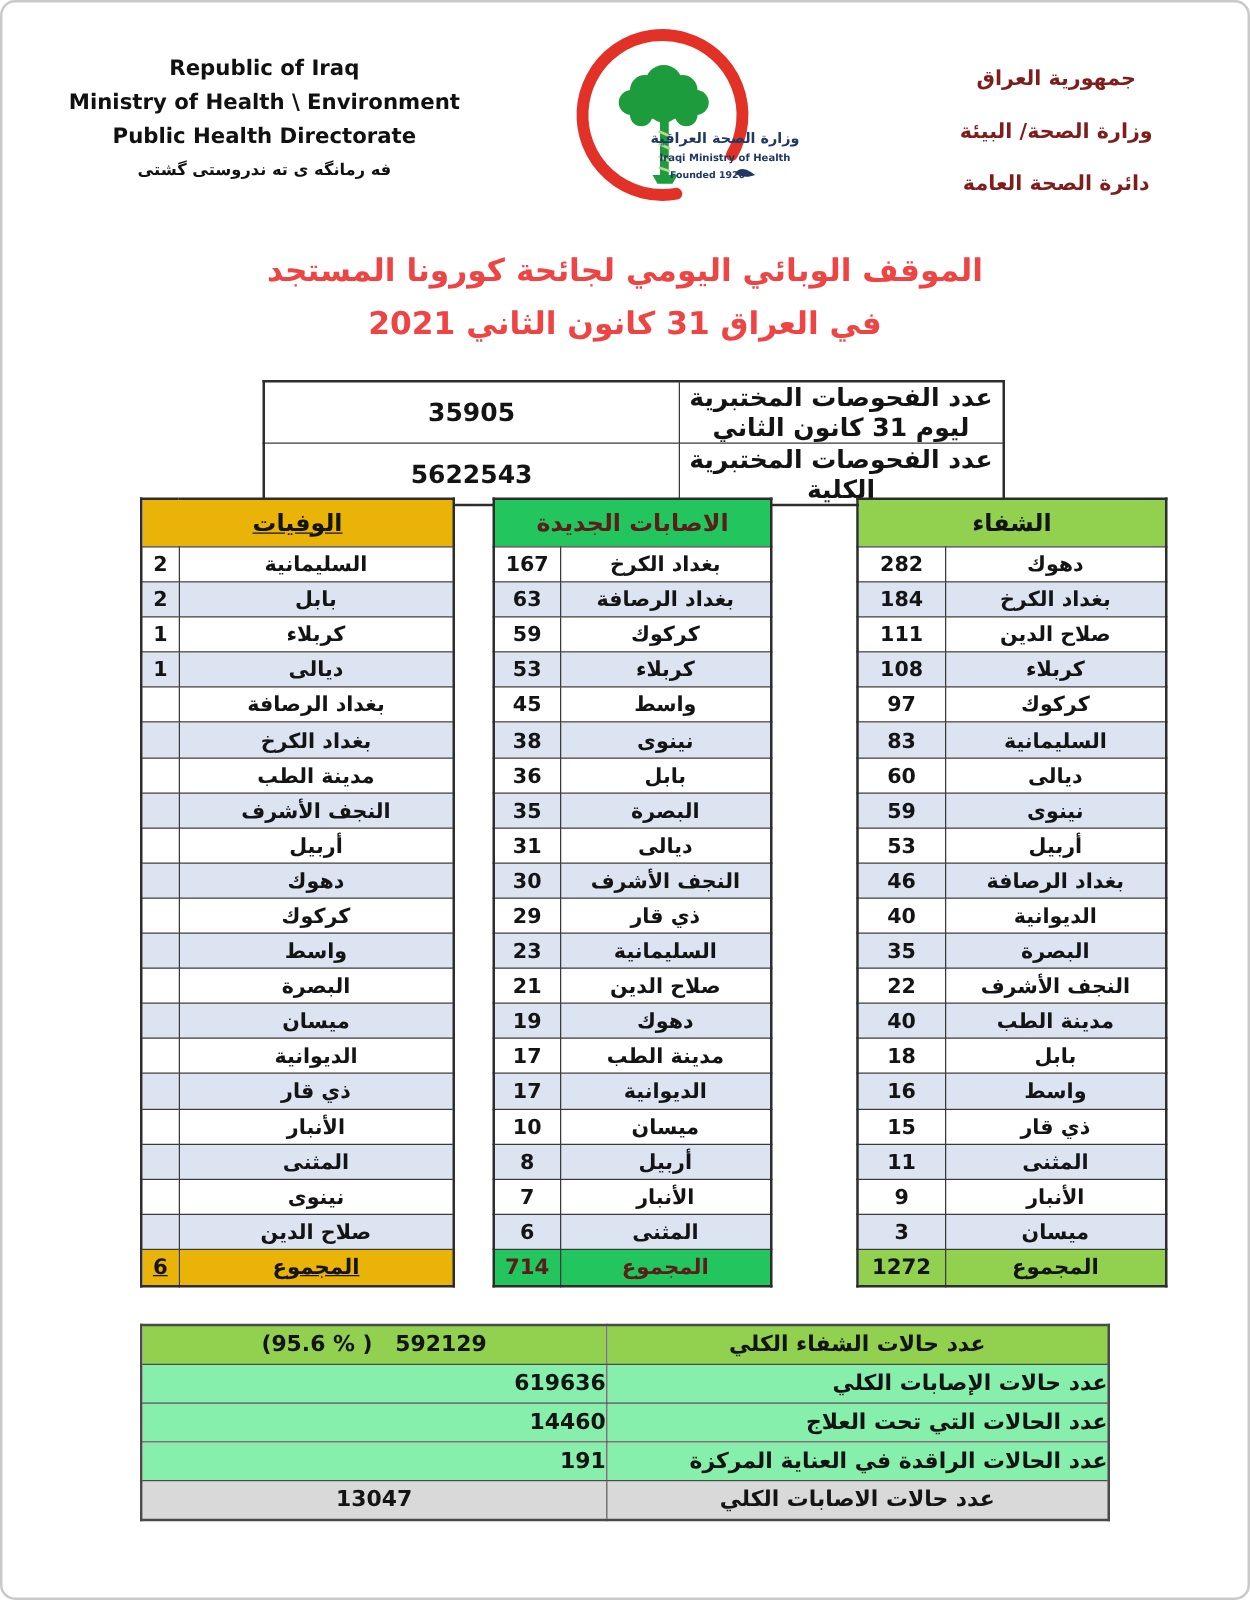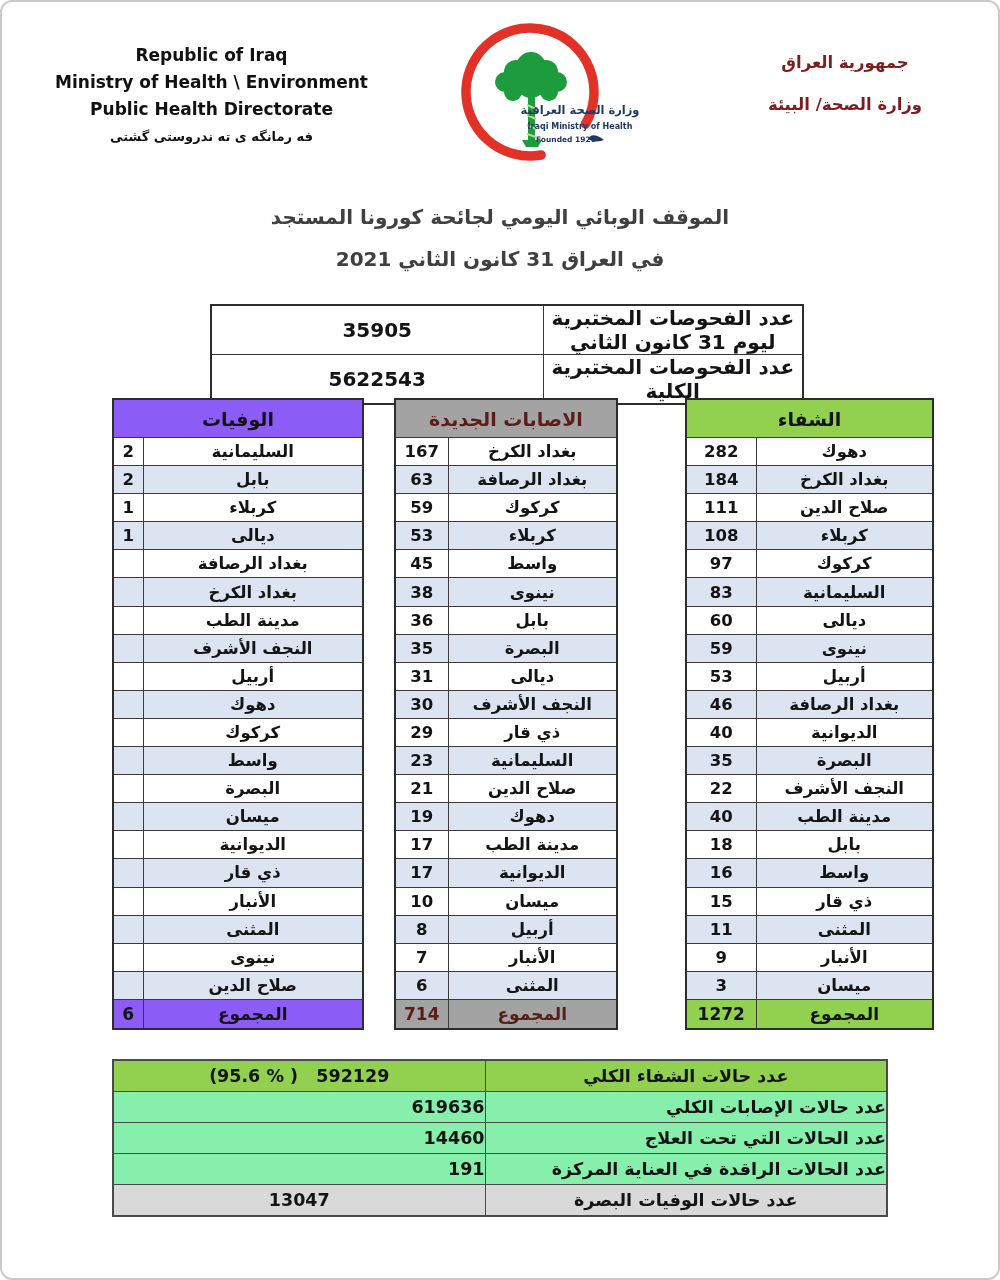--- a/index.html
+++ b/index.html
@@ -9,43 +9,43 @@
   
   .header-en{position:absolute;left:52px;top:40px;width:315px;text-align:center;
              font-weight:bold;font-size:17px;line-height:27px;color:#111;}
   .header-en .kurdish{font-size:13px;direction:rtl;}
   .header-ar{position:absolute;left:733px;top:40px;width:220px;text-align:center;
              font-weight:bold;font-size:16.5px;line-height:42px;color:#7f1d1d;direction:rtl;}
   .logo-wrap{position:absolute;left:428px;top:8px;width:215px;height:168px;}
 
   
   .main-title{position:absolute;left:0;top:194px;width:100%;text-align:center;direction:rtl;
-              font-weight:bold;font-size:20px;line-height:42px;color:#404040;}
+              font-weight:bold;font-size:25px;line-height:42px;color:#ef4444;}
 
   
   table{border-collapse:collapse;table-layout:fixed;direction:rtl;}
   td,th{border:1px solid #3a3a3a;font-weight:bold;text-align:center;
         vertical-align:middle;padding:0;color:#141414;overflow:hidden;}
   .val{white-space:pre;}
 
   
   .tests-table{position:absolute;left:208px;top:302px;width:592px;border:2px solid #2d2d2d;}
   .tests-table td{height:42px;font-size:20px;}
 
   
   .region-table{position:absolute;top:396px;border:2px solid #2d2d2d;}
   .region-table thead th{height:37px;font-size:19px;}
   .region-table tbody td{height:27.1px;font-size:16.5px;}
   .region-table tfoot td{height:28px;font-size:17px;}
   .region-table tbody tr:nth-child(even) td{background:#dce4f1;}
   .deaths-table{left:110px;width:250px;}
   .infections-table{left:392px;width:222px;}
   .recoveries-table{left:643px;width:247px;margin-left:40px;}
-  .deaths-table thead th,.deaths-table tfoot td{background:#8b5cf6;}
-  .infections-table thead th,.infections-table tfoot td{background:#a3a3a3;color:#5a1d18;}
+  .deaths-table thead th,.deaths-table tfoot td{background:#eab308;text-decoration:underline;}
+  .infections-table thead th,.infections-table tfoot td{background:#22c55e;color:#5a1d18;}
   .recoveries-table thead th,.recoveries-table tfoot td{background:#92d050;}
 
   
   .summary-table{position:absolute;left:110px;top:1057px;width:774px;border:2px solid #4a4a4a;}
   .summary-table td{height:30px;font-size:17.5px;border-color:#4a4a4a;}
   .summary-table tr.row-green td{background:#92d050;}
   .summary-table tr.row-pink td{background:#86efac;text-align:right;}
   .summary-table tr.row-grey td{background:#d9d9d9;}
 </style>
 </head>
@@ -86,20 +86,21 @@
       <text x="150" y="104" text-anchor="middle" font-size="11.5" font-weight="bold" fill="#1f3864" direction="rtl">وزارة الصحة العراقية</text>
       <text x="150" y="119" text-anchor="middle" font-size="8" font-weight="bold" fill="#1f3864">Iraqi Ministry of Health</text>
       <text x="136" y="132" text-anchor="middle" font-size="7.5" font-weight="bold" fill="#1f3864">Founded 1920</text>
       <path d="M 158 129 c 4 -7 11 -3 16 1 c -5 2 -11 2 -16 -1 Z" fill="#1f3864"></path>
     </svg>
   </div>
 
   <div class="header-ar">
     <div>جمهورية العراق</div>
     <div>وزارة الصحة/ البيئة</div>
+    <div>دائرة الصحة العامة</div>
   </div>
 
   <div class="main-title">
     <div>الموقف الوبائي اليومي لجائحة كورونا المستجد</div>
     <div>في العراق  31  كانون الثاني 2021</div>
   </div>
 
   <table class="tests-table">
     <colgroup>
         <col style="width:260px">
@@ -433,19 +434,19 @@
         </tr>
         <tr class="row-pink">
           <td class="lbl" dir="rtl">عدد الحالات التي تحت العلاج</td>
           <td class="val" dir="ltr">14460</td>
         </tr>
         <tr class="row-pink">
           <td class="lbl" dir="rtl">عدد الحالات الراقدة في العناية المركزة</td>
           <td class="val" dir="ltr">191</td>
         </tr>
         <tr class="row-grey">
-          <td class="lbl" dir="rtl">عدد حالات الوفيات البصرة</td>
+          <td class="lbl" dir="rtl">عدد حالات الاصابات الكلي</td>
           <td class="val" dir="ltr">13047</td>
         </tr>
       </tbody>
   </table>
 
 </div>
 
 </body></html>

